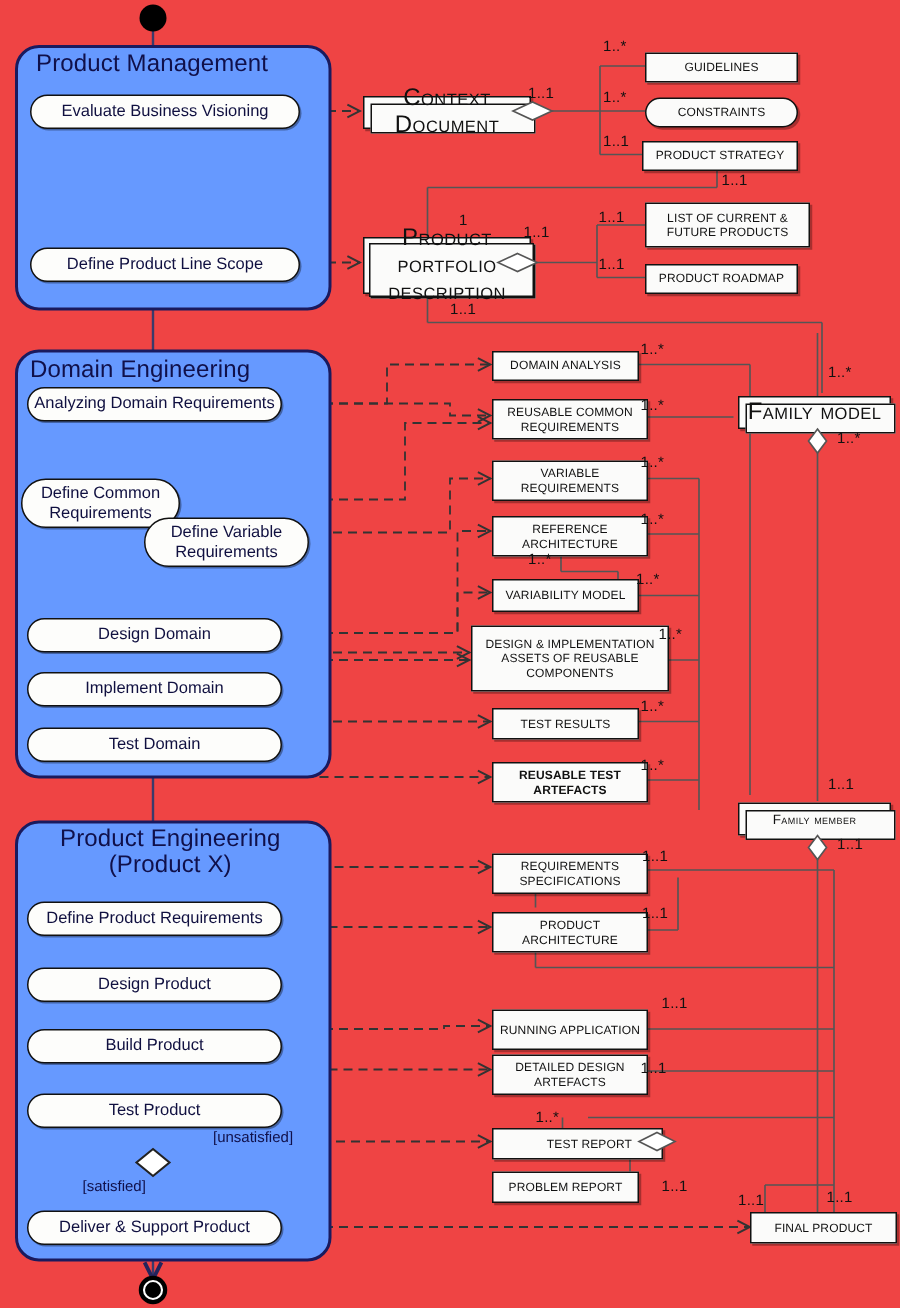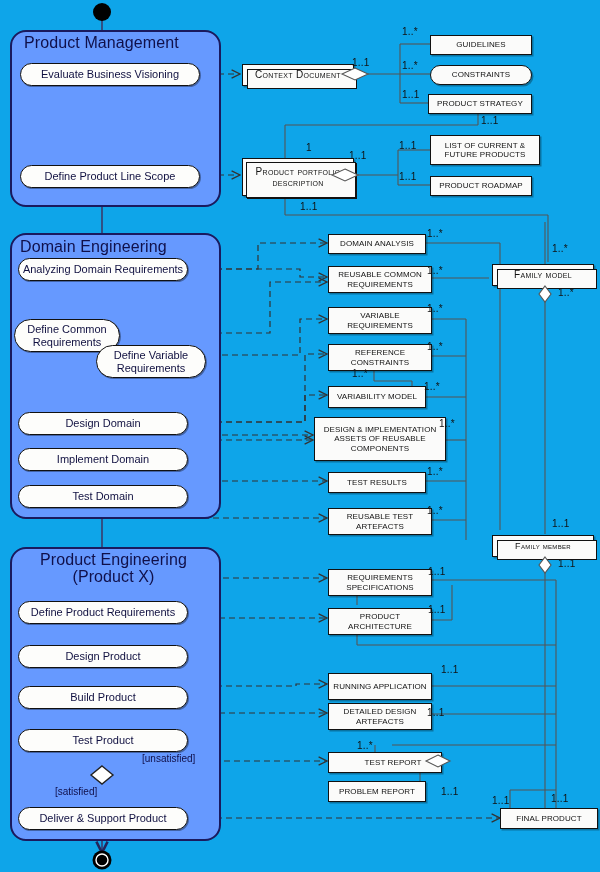--- a/index.html
+++ b/index.html
@@ -1,38 +1,38 @@
 <!DOCTYPE html>
 <html><head>
 <meta charset="utf-8">
 <title>Software Product Line Engineering Activity Diagram</title>
 <style>
   html,body{margin:0;padding:0;background:#ffffff;}
   body{font-family:"Liberation Sans", sans-serif;}
-  #canvas{position:relative;width:600px;height:872px;background:#0ea5e9;overflow:hidden;}
+  #canvas{position:relative;width:600px;height:872px;background:#ef4444;overflow:hidden;}
   svg.layer{position:absolute;left:0;top:0;width:600px;height:872px;pointer-events:none;}
   svg.layer.above{z-index:40;}
 
   
   .lane{position:absolute;background:#6699FF;border:2px solid #1a1a5e;border-radius:16px;z-index:5;}
   .lane-title{position:absolute;color:#10104a;font-size:16px;font-weight:400;letter-spacing:.1px;z-index:12;line-height:1.08;}
   .lane-title.center{text-align:center;}
 
   
   .act{position:absolute;background:#fdfdfb;border:1.5px solid #111;border-radius:999px;
        display:flex;align-items:center;justify-content:center;text-align:center;
        color:#101040;font-size:11px;line-height:1.12;z-index:20;
        box-shadow:1px 1px 0 rgba(0,0,0,.35);}
 
   
   .doc{position:absolute;background:#fbfbfa;border:1.4px solid #111;
        display:flex;align-items:center;justify-content:center;text-align:center;
        color:#111;font-size:8px;line-height:1.14;z-index:20;letter-spacing:.1px;
        box-shadow:1.5px 1.5px 0 rgba(0,0,0,.30);}
-  .doc.sc{font-variant:small-caps;font-size:10px;letter-spacing:.3px;}
+  .doc.sc{font-variant:small-caps;font-size:16px;letter-spacing:.3px;}
 
   
   .stack::before{content:"";position:absolute;left:4px;right:-4px;top:4px;bottom:-4px;
        background:#fbfbfa;border:1.4px solid #111;z-index:-1;}
   .stack-b::after{content:"";position:absolute;left:3px;right:-3px;top:3px;bottom:-3px;
        background:#fbfbfa;border:1.4px solid #111;z-index:-1;}
 
   
   .mult{position:absolute;font-size:10px;color:#111;z-index:35;white-space:nowrap;letter-spacing:.2px;}
   
@@ -240,25 +240,25 @@
   <div class="doc" style="left:430px;top:65px;width:100px;height:18px;border-radius:10px;">CONSTRAINTS</div>
   <div class="doc" style="left:428px;top:94px;width:102px;height:18px;">PRODUCT STRATEGY</div>
 
   <div class="doc sc stack stack-b" style="left:242px;top:158px;width:102px;height:36px;padding:0 4px;">Product portfolio description</div>
   <div class="doc" style="left:430px;top:135px;width:100px;height:28px;padding:0 4px;">LIST OF CURRENT &amp; FUTURE PRODUCTS</div>
   <div class="doc" style="left:430px;top:176px;width:100px;height:18px;">PRODUCT ROADMAP</div>
 
   <div class="doc" style="left:328px;top:234px;width:96px;height:18px;">DOMAIN ANALYSIS</div>
   <div class="doc" style="left:328px;top:266px;width:96px;height:25px;padding:0 3px;">REUSABLE COMMON REQUIREMENTS</div>
   <div class="doc" style="left:328px;top:307px;width:96px;height:25px;padding:0 3px;">VARIABLE REQUIREMENTS</div>
-  <div class="doc" style="left:328px;top:344px;width:96px;height:25px;padding:0 3px;">REFERENCE CONSTRAINTS</div>
+  <div class="doc" style="left:328px;top:344px;width:96px;height:25px;padding:0 3px;">REFERENCE ARCHITECTURE</div>
   <div class="doc" style="left:328px;top:386px;width:96px;height:20px;">VARIABILITY MODEL</div>
   <div class="doc" style="left:314px;top:417px;width:124px;height:42px;padding:0 3px;text-align:center;">DESIGN &amp; IMPLEMENTATION ASSETS OF REUSABLE COMPONENTS</div>
   <div class="doc" style="left:328px;top:472px;width:96px;height:19px;">TEST RESULTS</div>
-  <div class="doc" style="left:328px;top:508px;width:96px;height:25px;padding:0 3px;">REUSABLE TEST ARTEFACTS</div>
+  <div class="doc" style="left:328px;top:508px;width:96px;height:25px;padding:0 3px;font-weight:bold;">REUSABLE TEST ARTEFACTS</div>
 
   <div class="doc sc stack" style="left:492px;top:264px;width:100px;height:20px;">Family model</div>
   <div class="doc sc stack" style="left:492px;top:535px;width:100px;height:20px;font-size:9px;">Family member</div>
 
   <div class="doc" style="left:328px;top:569px;width:96px;height:25px;padding:0 3px;">REQUIREMENTS SPECIFICATIONS</div>
   <div class="doc" style="left:328px;top:608px;width:96px;height:25px;padding:0 3px;">PRODUCT ARCHITECTURE</div>
   <div class="doc" style="left:328px;top:673px;width:96px;height:25px;padding:0 3px;">RUNNING APPLICATION</div>
   <div class="doc" style="left:328px;top:703px;width:96px;height:25px;padding:0 3px;">DETAILED DESIGN ARTEFACTS</div>
   <div class="doc" style="left:328px;top:752px;width:96px;height:19px;padding-left:16px;">TEST REPORT</div>
   <div class="doc" style="left:328px;top:781px;width:96px;height:19px;">PROBLEM REPORT</div>

